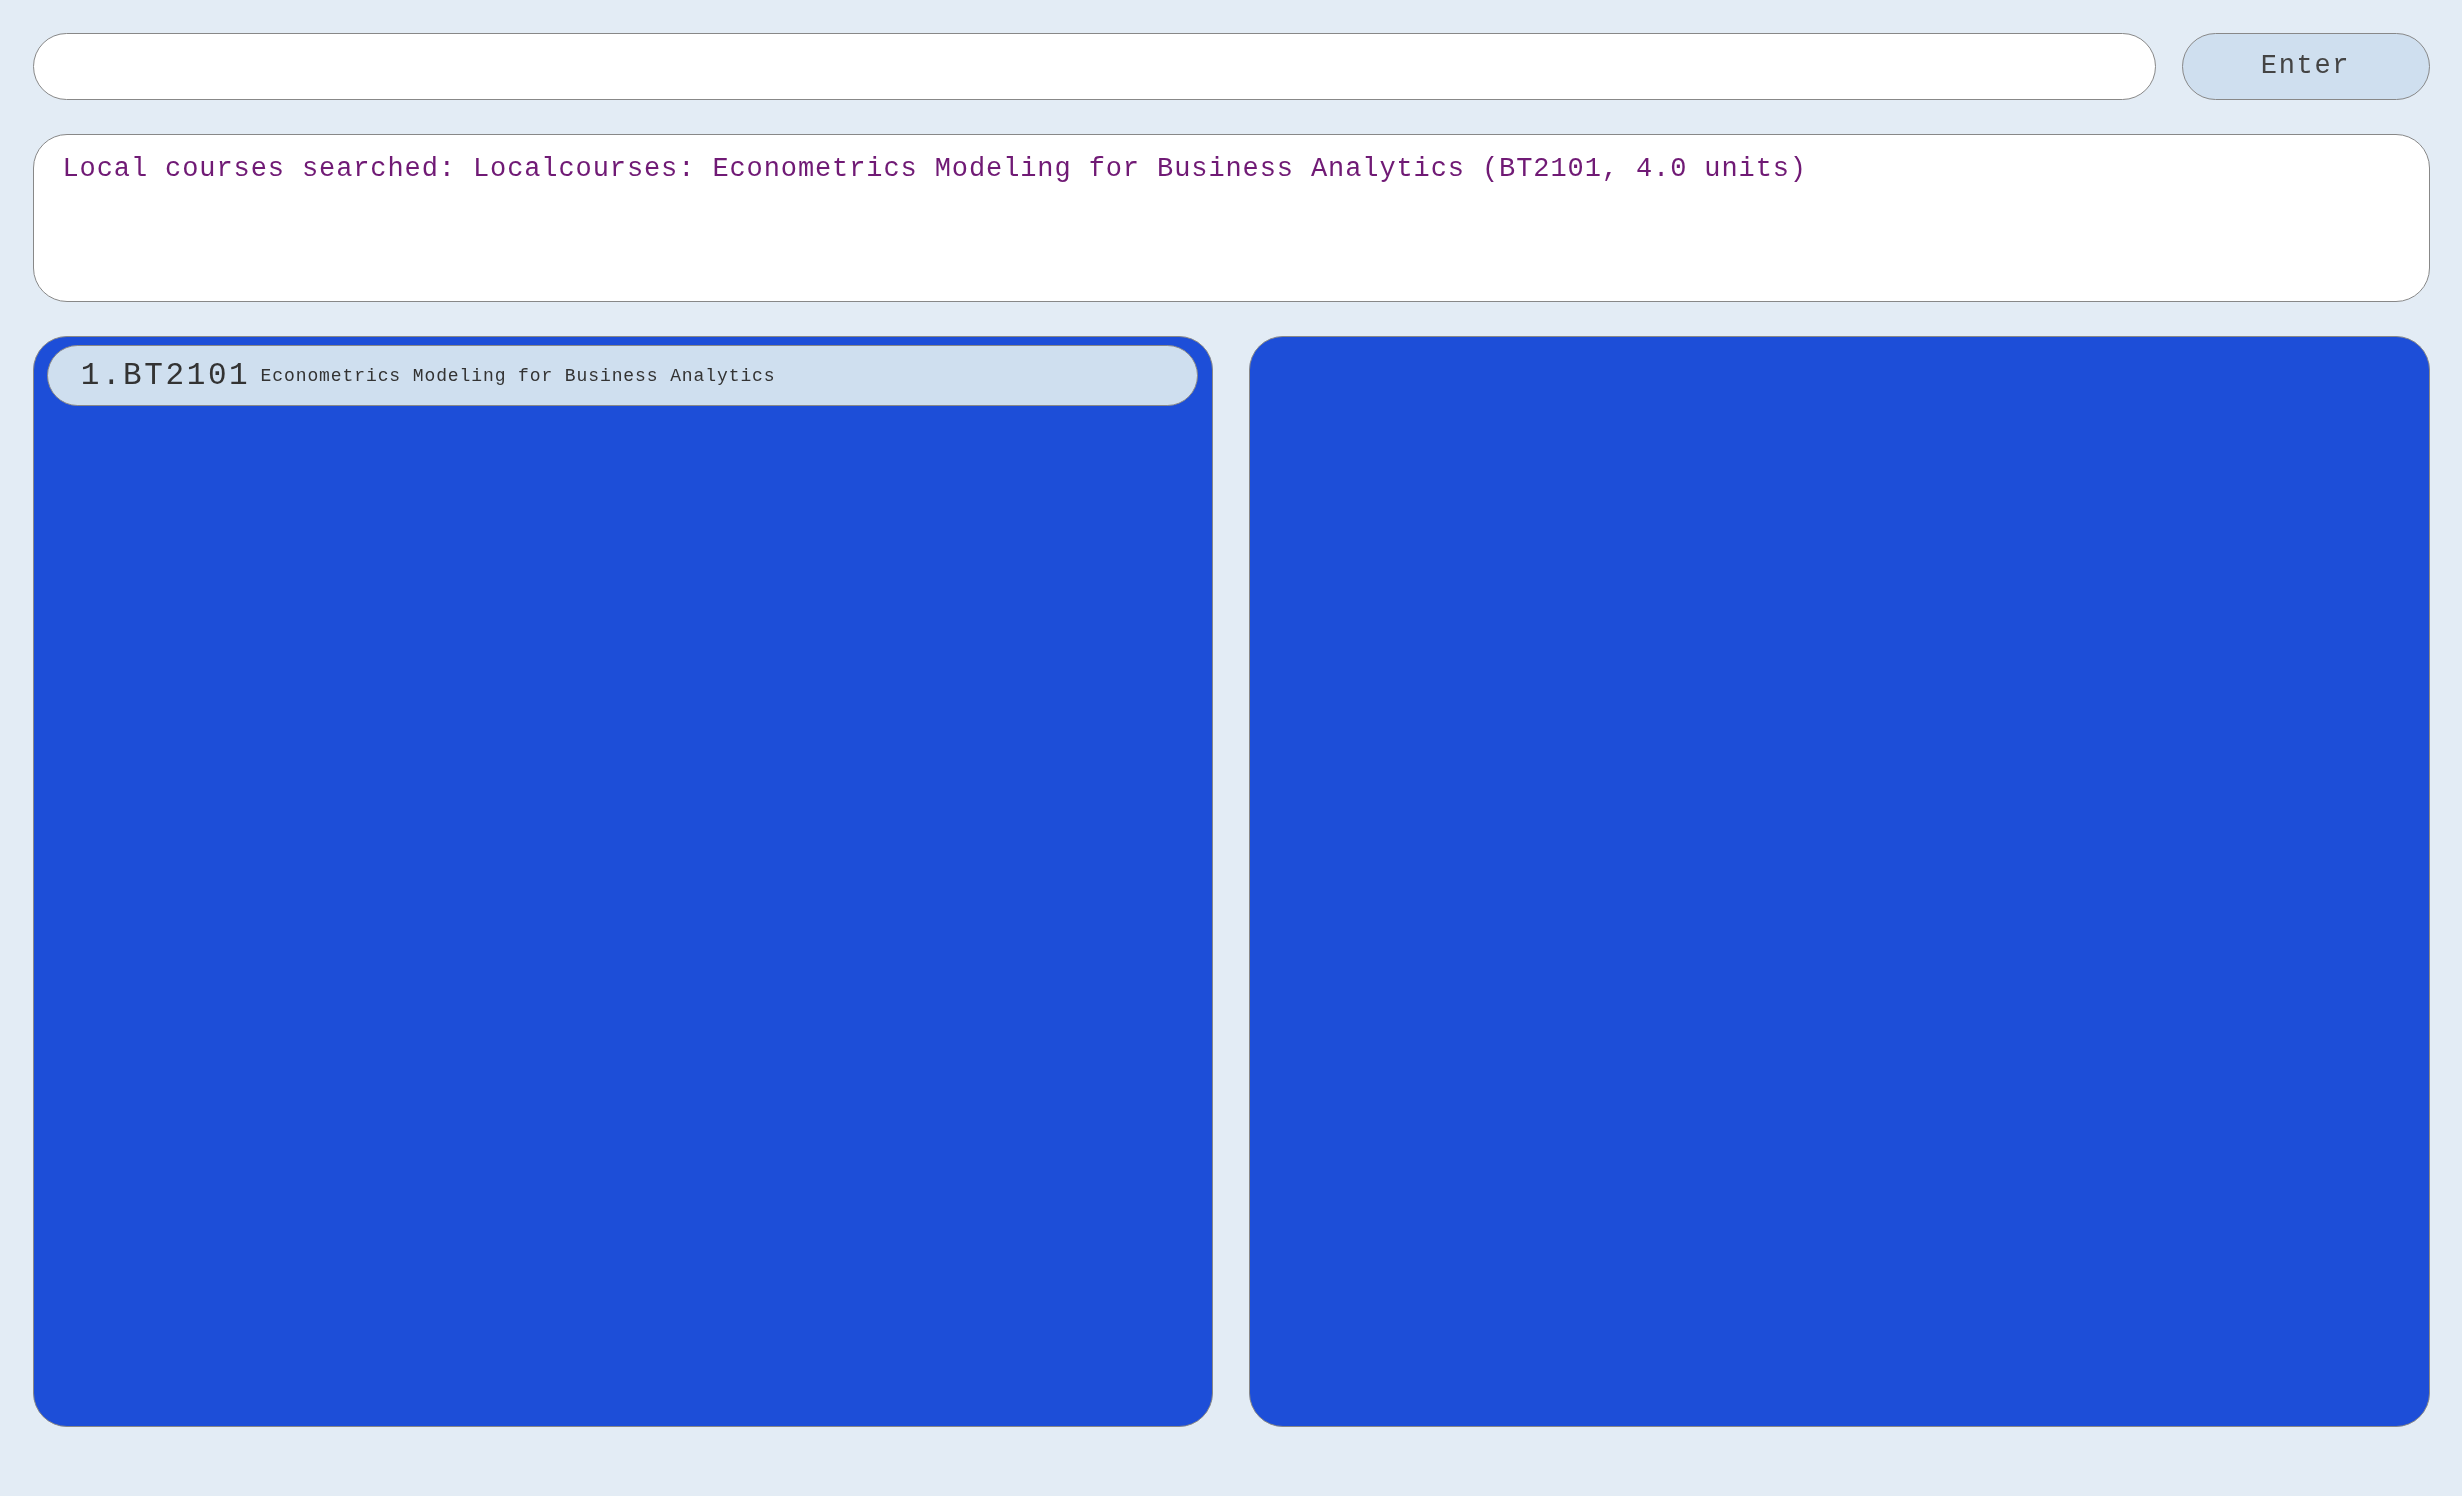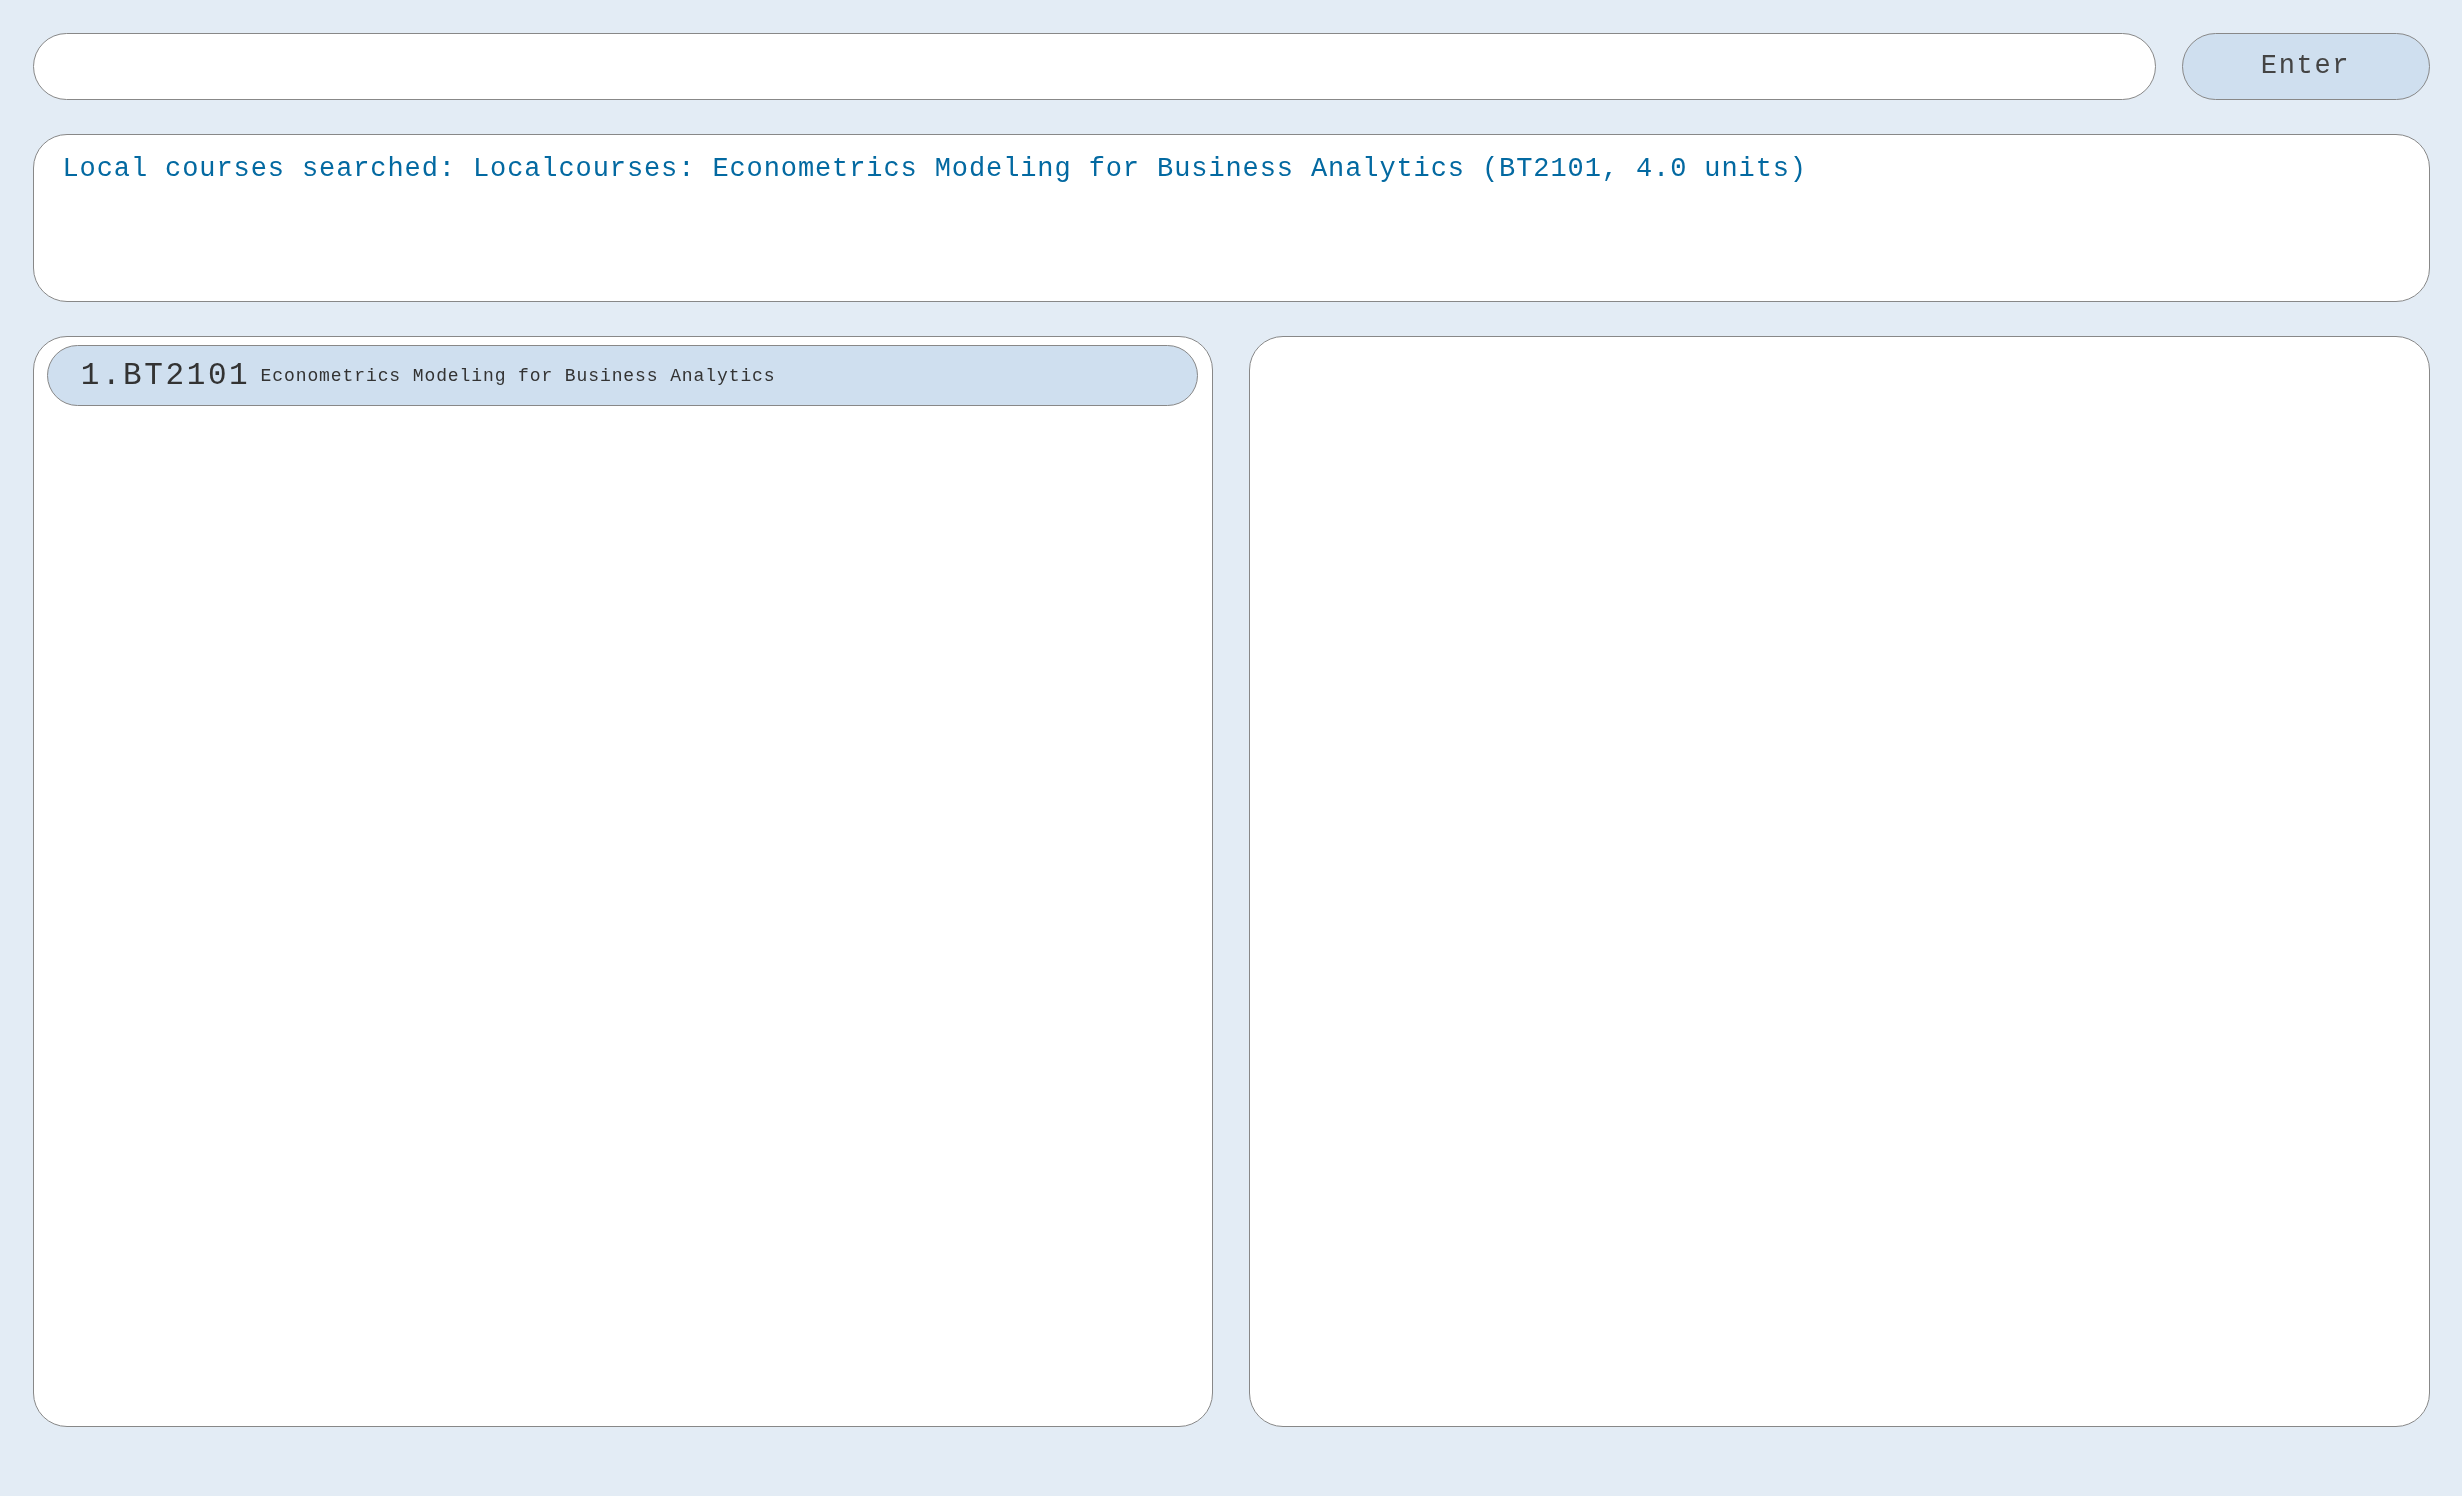--- a/index.html
+++ b/index.html
@@ -49,36 +49,36 @@
     }
     
     .status-panel {
       width: 100%;
       height: 168px;
       border: 1.7px solid #888;
       border-radius: 34px;
       background-color: #ffffff;
       padding: 19px 29px;
       font-size: 27px;
-      color: #0369a1;
+      color: #701a75;
       margin-bottom: 34px;
       letter-spacing: 0.9px;
     }
     
     .main-row {
       display: flex;
       gap: 36px;
     }
     
     .panel {
       flex: 1;
       height: 1091px;
       border: 1.7px solid #888;
       border-radius: 34px;
-      background-color: #ffffff;
+      background-color: #1d4ed8;
       padding: 8.5px 13.7px;
     }
     
     .course-item {
       border: 1.7px solid #888;
       border-radius: 34px;
       background-color: #cfdfef;
       padding: 12px 32.5px;
       display: flex;
       align-items: center;

